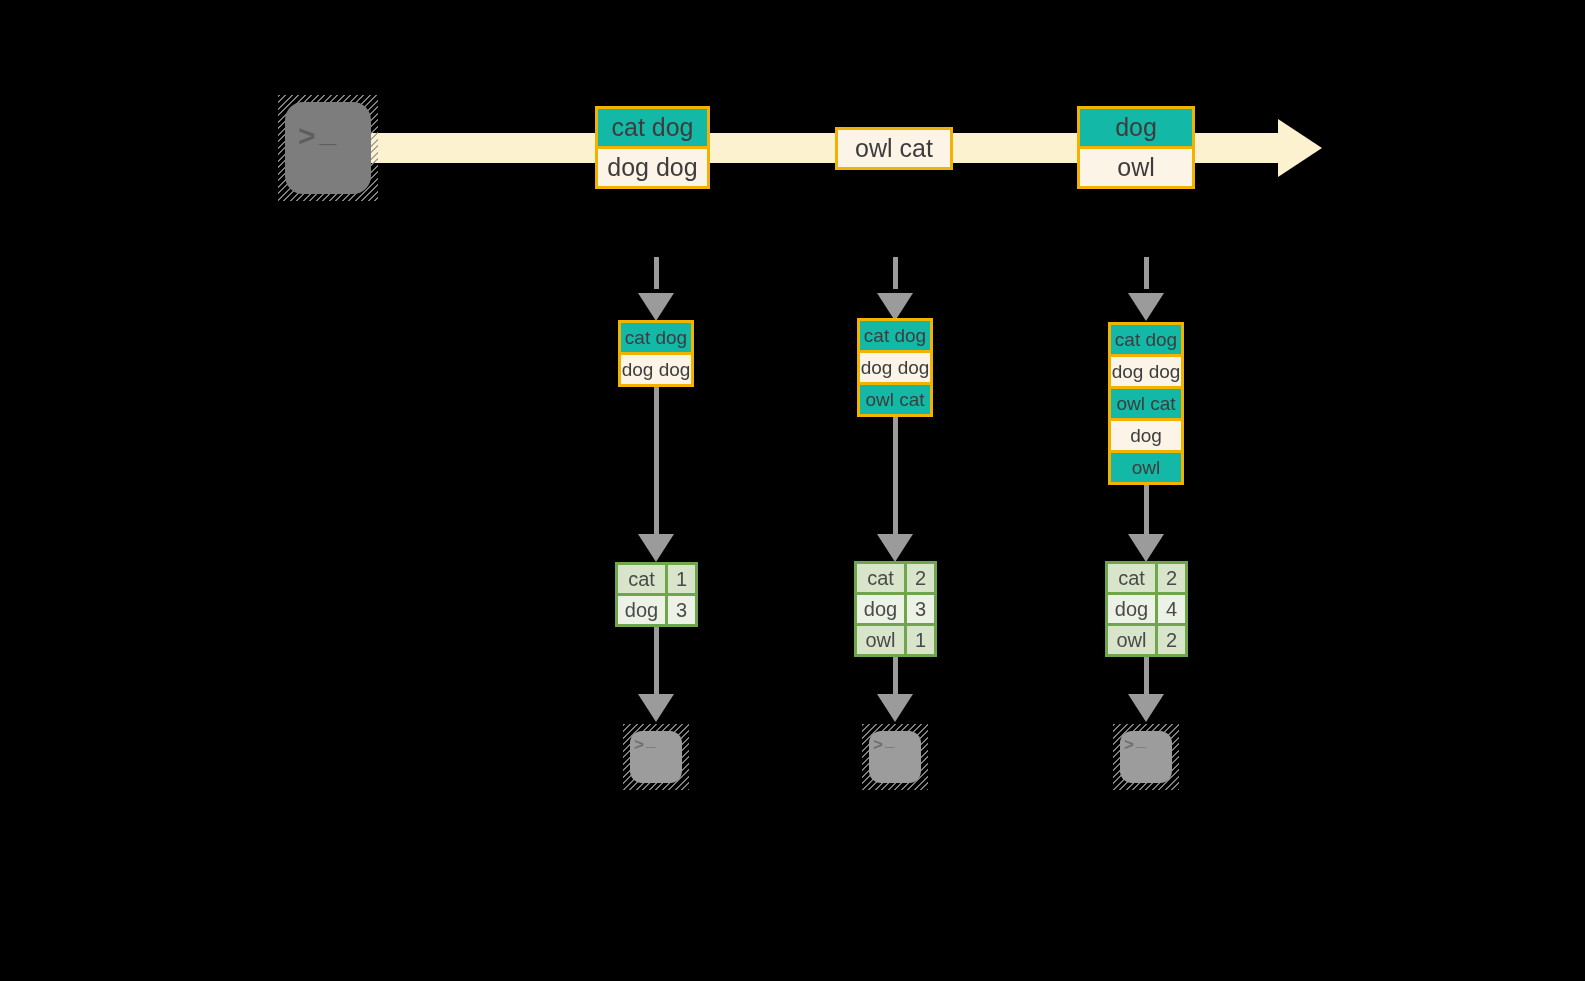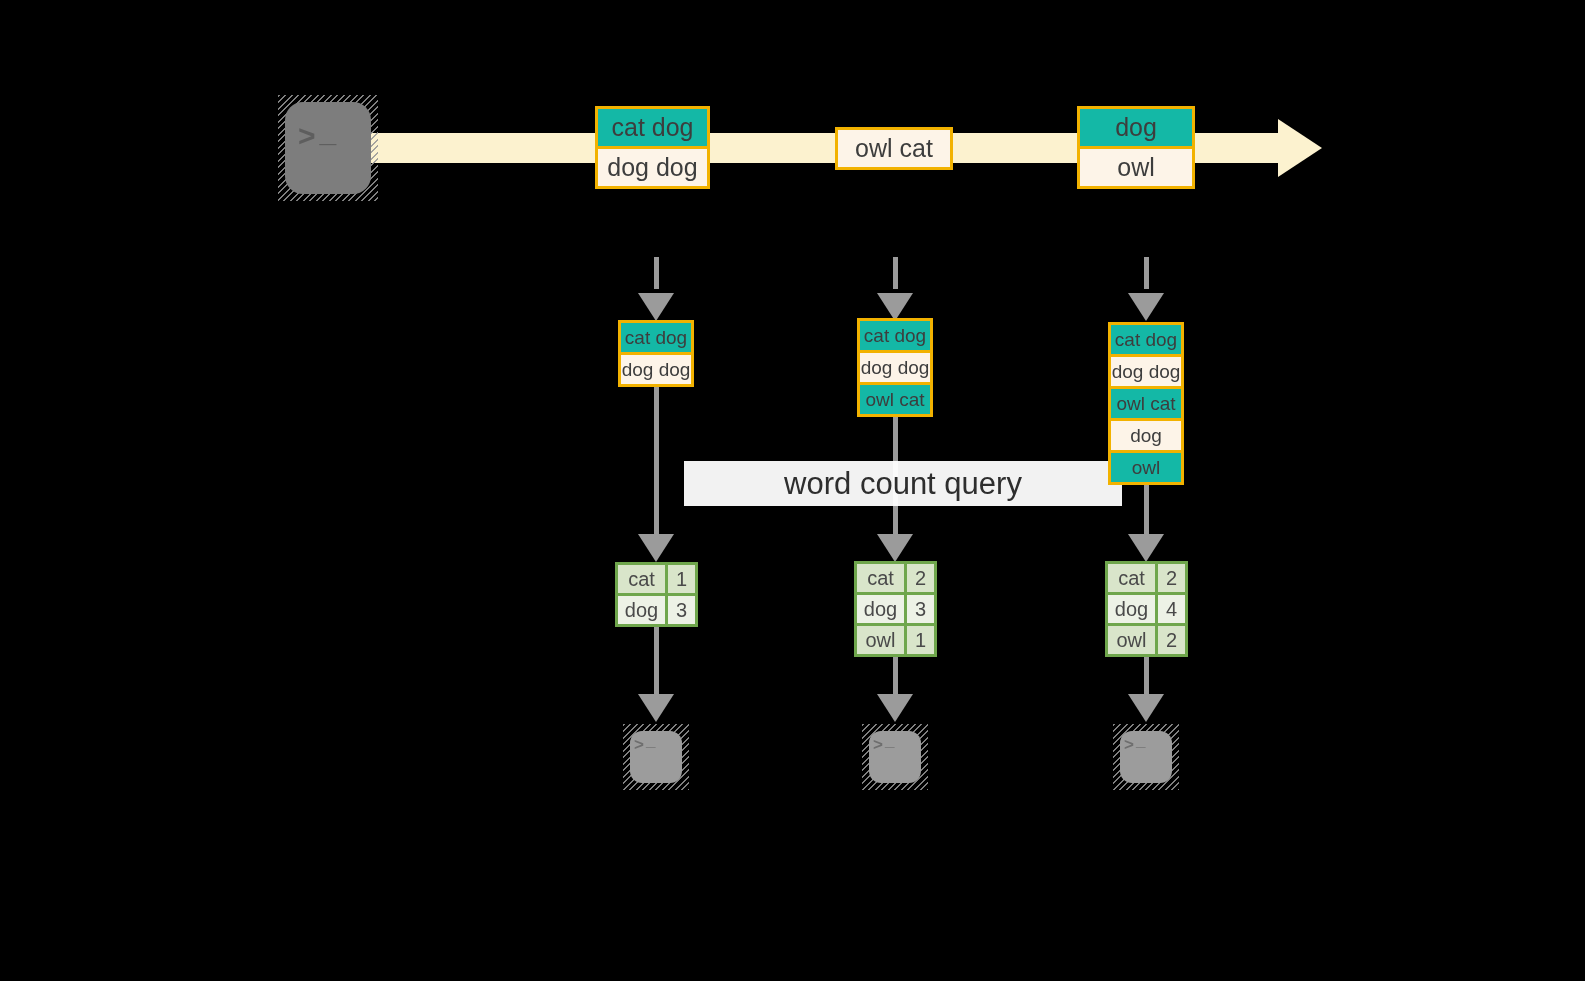--- a/index.html
+++ b/index.html
@@ -105,21 +105,20 @@
 
   <div class="abs vline" style="left:654px;top:387px;height:148px;"></div>
   <div class="abs ahead" style="left:638px;top:534px;"></div>
 
   <div class="abs vline" style="left:893px;top:417px;height:118px;"></div>
   <div class="abs ahead" style="left:877px;top:534px;"></div>
 
   <div class="abs vline" style="left:1144px;top:485px;height:50px;"></div>
   <div class="abs ahead" style="left:1128px;top:534px;"></div>
 
-  <div class="abs wc-label" style="left:684px;top:461px;width:438px;height:45px;">word count query</div>
 
   <div class="abs gtable" style="left:615px;top:562px;">
     <div class="grow">
       <div class="gcell gword fa2" style="background:#D9E5CA">cat</div>
       <div class="gcell gval" style="background:#D9E5CA">1</div>
     </div>
     <div class="grow">
       <div class="gcell gword" style="background:#EDF2E6">dog</div>
       <div class="gcell gval" style="background:#EDF2E6">3</div>
     </div>

